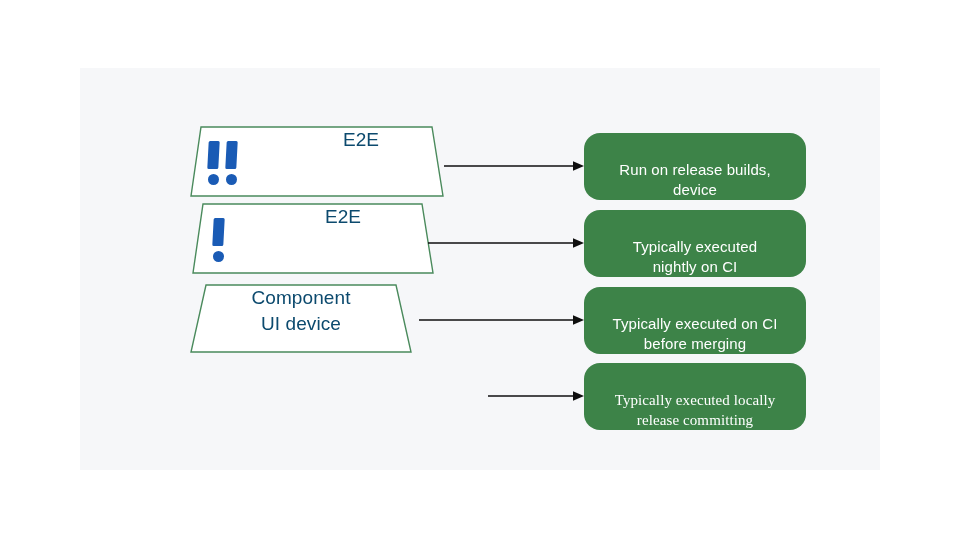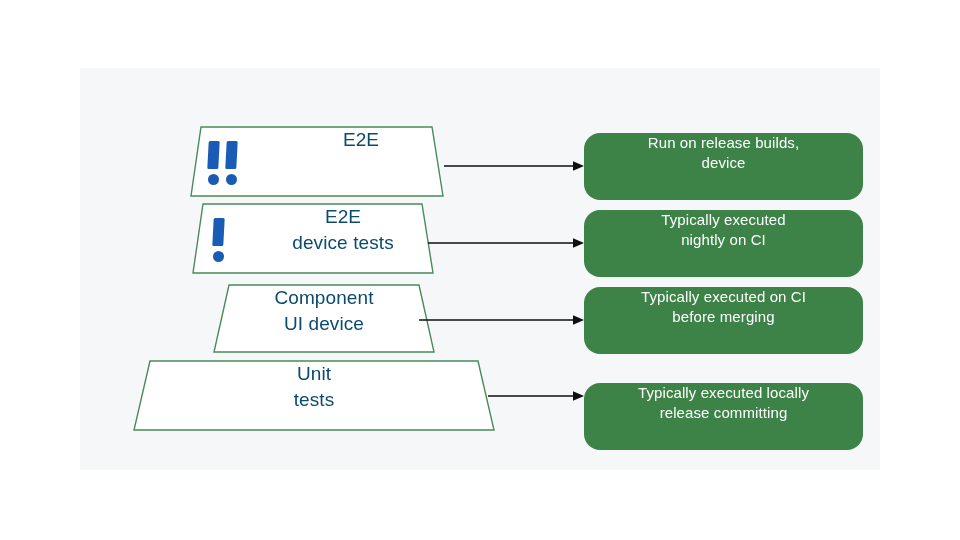--- a/index.html
+++ b/index.html
@@ -95,26 +95,26 @@
     width: 11px;
     height: 11px;
     border-radius: 50%;
     background: #1a5bb5;
   }
 
   
   .callout {
     position: absolute;
     left: 584px;
-    width: 279px;
+    width: 222px;
     height: 67px;
     background: #3d8348;
     border-radius: 16px;
     display: flex;
-    align-items: flex-start;
+    align-items: flex-end;
     justify-content: center;
     box-sizing: border-box;
     padding: 0 13px;
   }
   .callout-text {
     color: #ffffff;
     font-size: 15px;
     line-height: 1.34;
     text-align: center;
     letter-spacing: 0.1px;
@@ -168,43 +168,33 @@
       <polygon class="shape" points="11,0 230,0 241,69 1,69"></polygon>
     </svg>
     <div class="bangs" style="left:21px; top:14px;">
       <span class="bang">
         <span class="stem"></span>
           <span class="dot"></span>
       </span>
     </div>
     <div class="layer-label" style="padding-left:30px;">
       <span class="l1">E2E</span>
-      <span class="l2">device tests</span>
-    </div>
-  </div>
-
-  <div class="layer" style="left:213px; top:285px; width:222px; height:68px;">
+    </div>
+  </div>
+
+  <div class="layer" style="left:190px; top:285px; width:222px; height:68px;">
     <svg width="222" height="68" viewBox="0 0 222 68" aria-hidden="true">
       <polygon class="shape" points="16,0 206,0 221,67 1,67"></polygon>
     </svg>
     <div class="layer-label">
       <span class="l1">Component</span>
       <span class="l2">UI device</span>
     </div>
   </div>
 
-  <div class="layer" style="left:133px; top:361px; width:362px; height:70px;">
-    <svg width="362" height="70" viewBox="0 0 362 70" aria-hidden="true">
-      <polygon class="shape" points="17,0 345,0 361,69 1,69"></polygon>
-    </svg>
-    <div class="layer-label">
-      <span class="l1">Unit</span>
-      <span class="l2">tests</span>
-    </div>
-  </div>
 
   <svg id="connectors" viewBox="0 0 960 540">
     <g>
       <line x1="444" y1="166" x2="576" y2="166"></line>
       <polygon points="584,166 573,161.2 573,170.8"></polygon>
     </g>
     <g>
       <line x1="428" y1="243" x2="576" y2="243"></line>
       <polygon points="584,243 573,238.2 573,247.8"></polygon>
     </g>
@@ -232,20 +222,20 @@
     </div>
   </div>
 
   <div class="callout" style="top:287px;">
     <div class="callout-text">
       <span>Typically executed on CI</span><br>
       <span>before merging</span>
     </div>
   </div>
 
-  <div class="callout" style="top:383px;">
+  <div class="callout" style="top:363px;font-family:Liberation Serif, serif;">
     <div class="callout-text">
       <span>Typically executed locally</span><br>
       <span>release committing</span>
     </div>
   </div>
 
 </div>
 
 </body></html>

